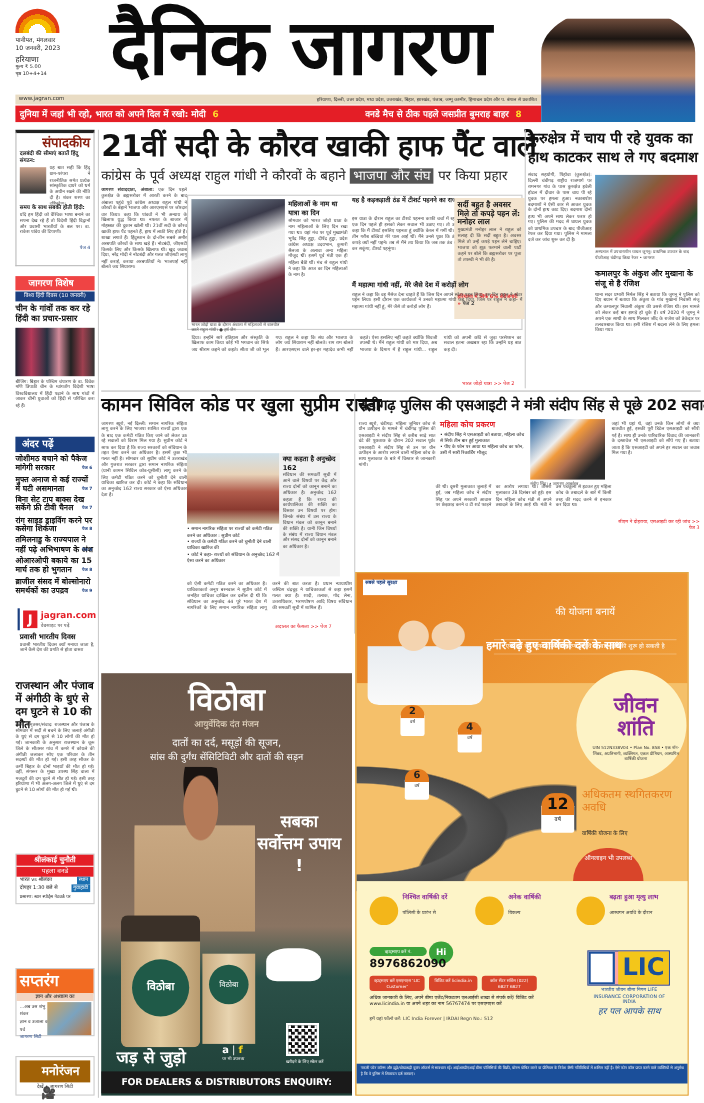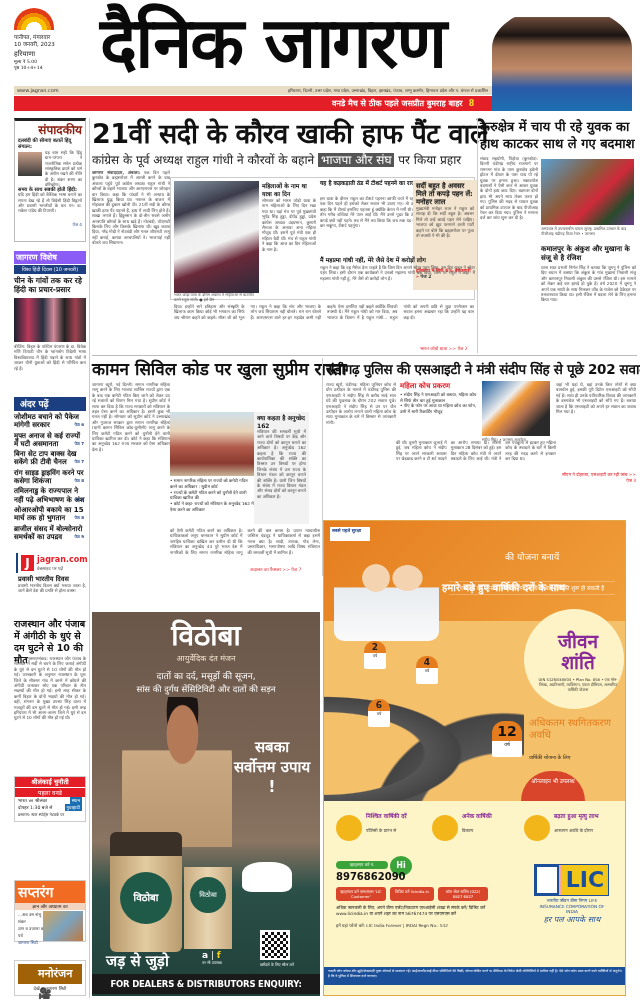--- a/index.html
+++ b/index.html
@@ -16,21 +16,21 @@
 #redbar{left:14px;top:96px;width:478px;height:15px;background:#e41e26;color:#fff;font-size:8px;line-height:15px;font-weight:bold}
 #redbar .l{position:absolute;left:4px}
 #redbar .r{position:absolute;left:318px}
 #redbar .n{color:#ffdf2a;margin-left:6px}
 #player-photo{left:492px;top:6px;width:140px;height:105px;background:linear-gradient(180deg,#fff 0%,#fff 10%,#6c4a3a 11%,#1b1512 28%,#9a6c50 40%,#c08a68 60%,#2a5aa8 78%,#1c6fb0 100%);border-radius:50% 50% 0 0/40% 40% 0 0}
 
 #editorial-box{left:14px;top:118px;width:72px;height:124px;border:1px solid #bbb;border-top:3px solid #222;padding:2px 3px}
 .box-title{font-size:12px;font-weight:bold;color:#8a1f10;text-align:right;line-height:14px}
 .mini-head{font-size:5px;font-weight:bold;line-height:6.4px;color:#222}
 #editor-photo{width:24px;height:24px;background:linear-gradient(#c9a08a,#3a3a3a);float:left;margin:2px 3px 2px 0}
-#special-banner{left:14px;top:251px;width:72px;height:13px;background:#8b5cf6;color:#fff;font-size:8px;line-height:13px;font-weight:bold;padding-left:2px}
+#special-banner{left:14px;top:251px;width:72px;height:13px;background:#ef4444;color:#fff;font-size:8px;line-height:13px;font-weight:bold;padding-left:12px}
 #special-sub{left:14px;top:265px;width:72px;height:9px;background:#1b3f80;color:#fff;font-size:5px;line-height:9px;text-align:center}
 #special-head{left:14px;top:276px;width:72px;font-size:7.5px;font-weight:bold;line-height:9px}
 #school-photo{left:14px;top:298px;width:72px;height:44px;background:linear-gradient(90deg,#1a2030,#b83a5a 20%,#263040 40%,#d48a9a 55%,#222 70%,#a04050 85%,#333)}
 #special-cap{left:14px;top:344px;width:72px;height:42px}
 #inside-box{left:14px;top:397px;width:72px;height:14px;background:#1b3f80;color:#fff;font-size:9px;font-weight:bold;line-height:14px;padding-left:6px}
 #inside-list{left:14px;top:413px;width:72px}
 .in-item{font-size:7px;font-weight:bold;line-height:8.3px;color:#111;padding-bottom:2px;position:relative}
 .in-item .pg{position:absolute;right:2px;bottom:2px;font-size:4px;color:#1b3f80}
 #jagran-com{left:16px;top:553px;width:70px;height:20px;border-left:2px solid #1b3f80}
 #jagran-com .j{position:absolute;left:3px;top:2px;width:13px;height:16px;background:#e41e26;color:#fff;font-size:12px;font-weight:bold;text-align:center;line-height:16px}
@@ -164,20 +164,21 @@
   <div style="font-size:7px;margin-top:3px">हरियाणा</div>
   <div style="font-size:4.5px;line-height:6px">मूल्य ₹ 5.00</div>
   <div style="font-size:4.5px;line-height:6px">पृष्ठ 10+4+14</div>
 </div>
 <div class="abs" id="masthead">दैनिक जागरण</div>
 <div class="abs" id="urlbar">
   <span>www.jagran.com</span>
   <span class="ed">हरियाणा, दिल्ली, उत्तर प्रदेश, मध्य प्रदेश, उत्तराखंड, बिहार, झारखंड, पंजाब, जम्मू कश्मीर, हिमाचल प्रदेश और प. बंगाल से प्रकाशित</span>
 </div>
 <div class="abs" id="redbar">
+  <span class="l"><span>दुनिया में जहां भी रहो, भारत को अपने दिल में रखो: मोदी</span><span class="n">6</span></span>
   <span class="r"><span>वनडे मैच से ठीक पहले जसप्रीत बुमराह बाहर</span><span class="n">8</span></span>
 </div>
 <div class="abs" id="player-photo"></div>
 
 <div class="abs" id="editorial-box">
   <div class="box-title">संपादकीय</div>
   <div class="mini-head">दलबंदी की सीमाएं बतातें हिंदू संगठन:</div>
   <div id="editor-photo"></div>
   <div class="txt" style="height:36px">यह बात सही कि हिंदू ग्राम-परंपरा ने राजनीतिक समेत प्रत्येक सांस्कृतिक दायरे को धर्म के अधीन रखने की नीति दी है। शंकर शरण का दृष्टिकोण।</div>
   <div class="mini-head" style="clear:both">समय के साथ सबकी होती हिंदी:</div>

